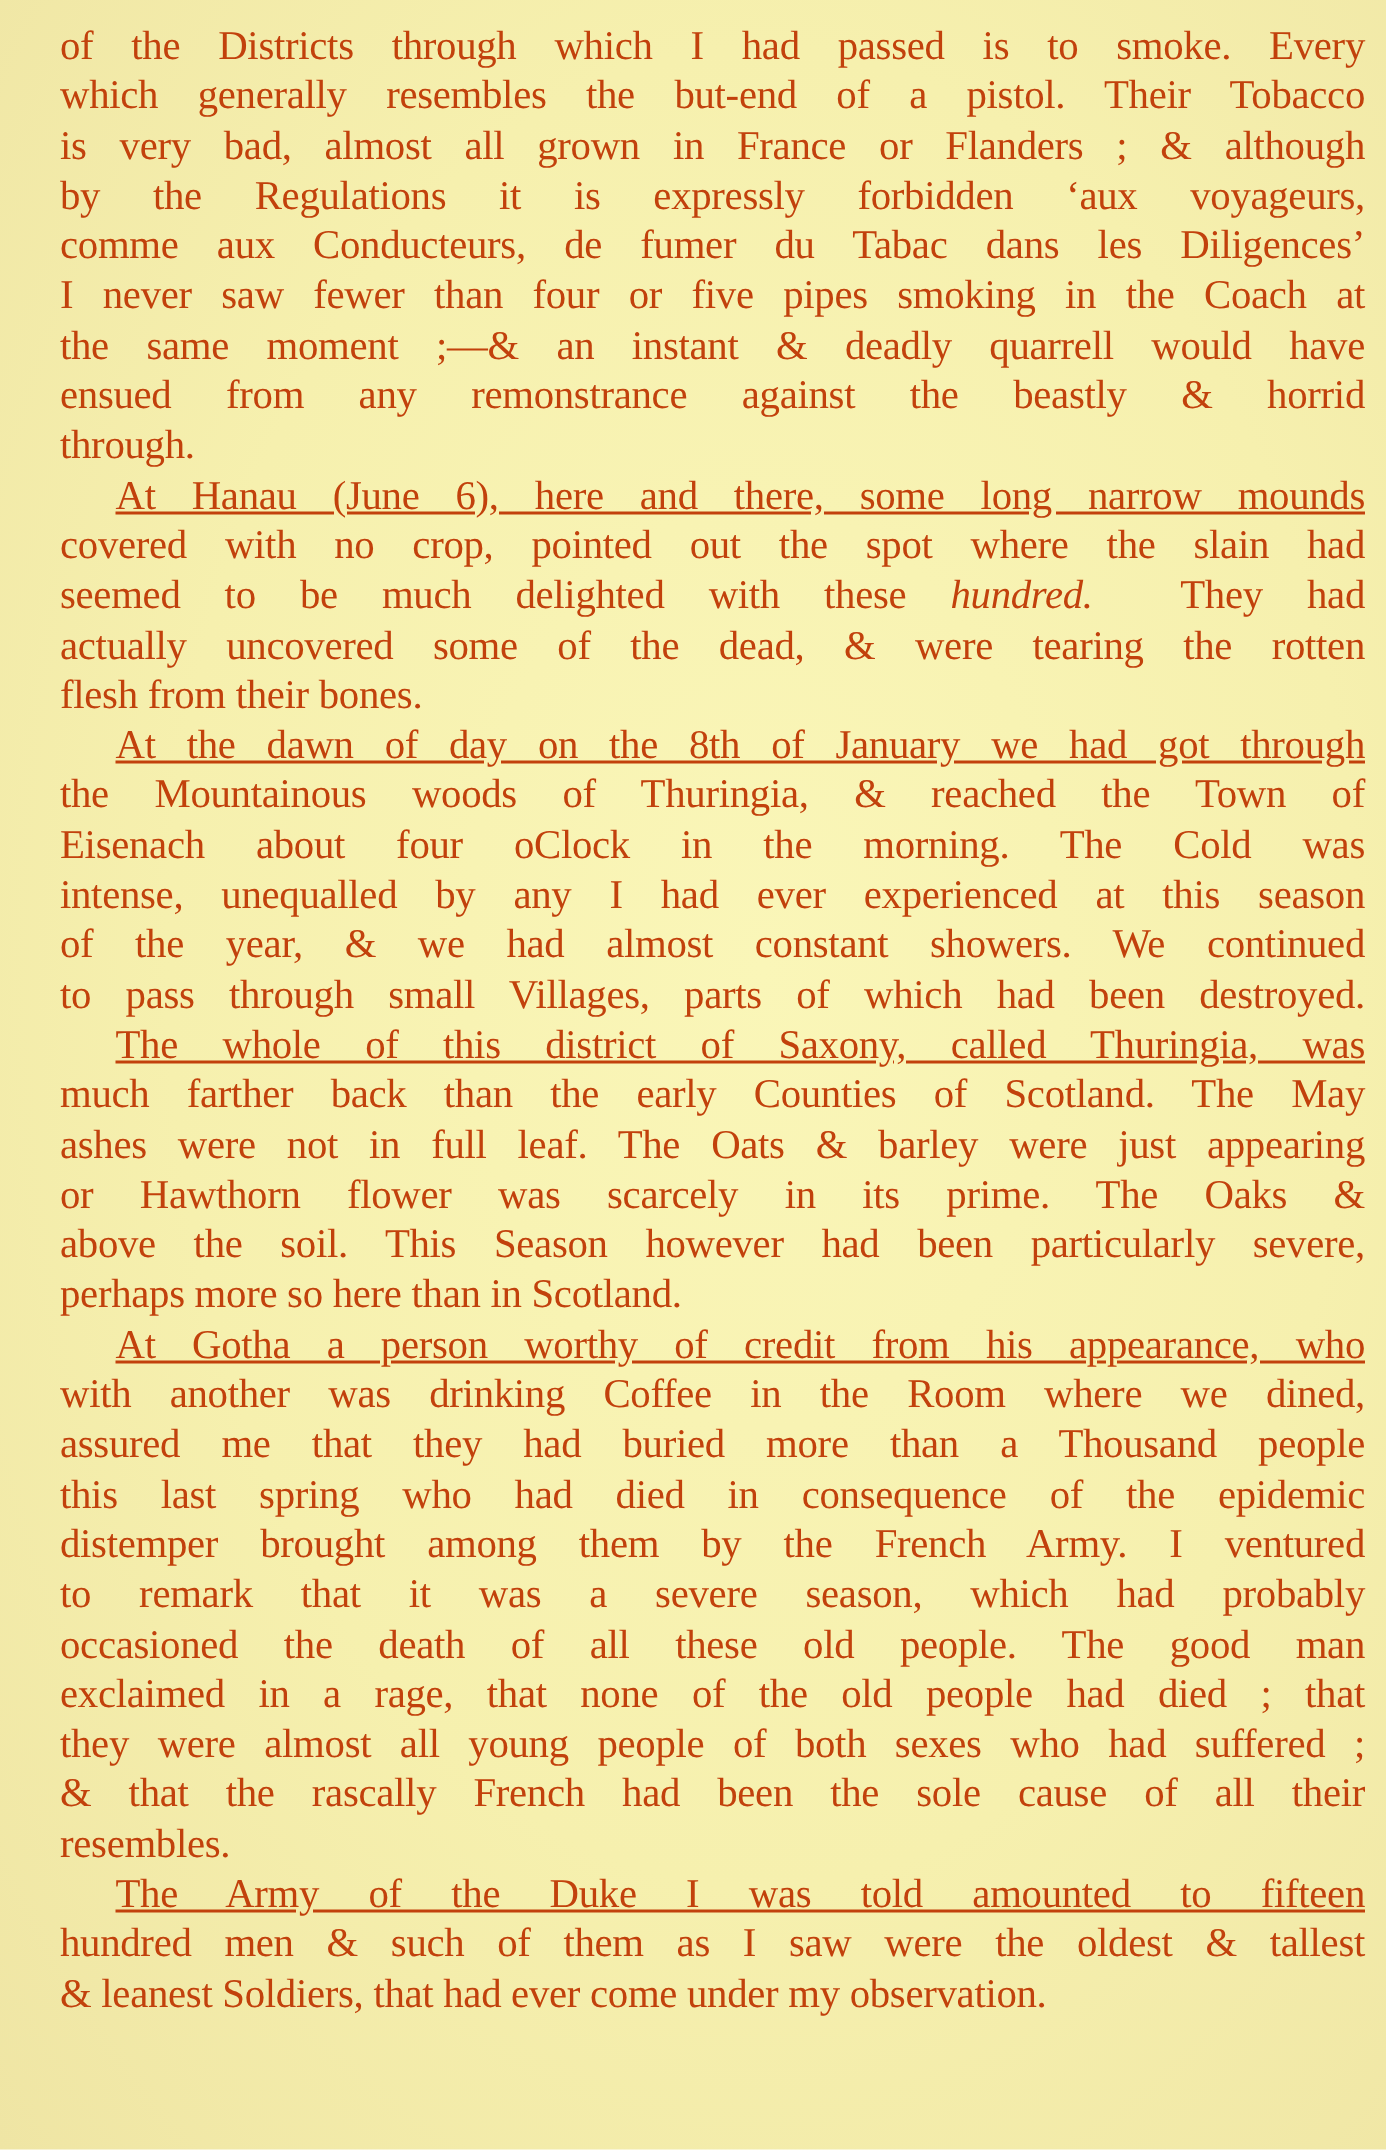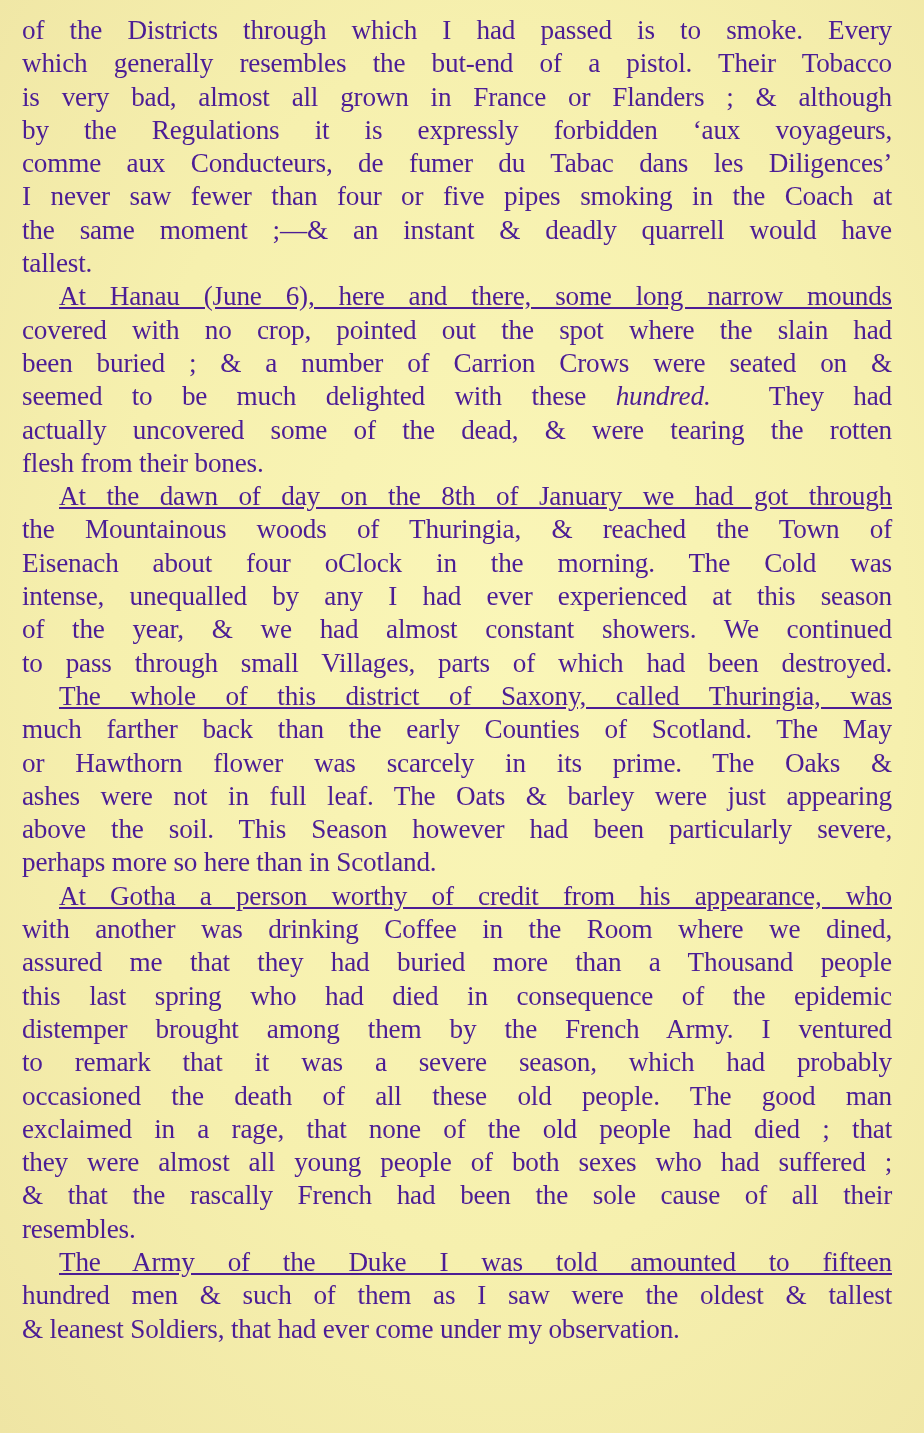--- a/index.html
+++ b/index.html
@@ -3,23 +3,23 @@
 <meta charset="utf-8">
 <style>
   html, body { margin: 0; padding: 0; }
   body {
     width: 924px; height: 1433px; overflow: hidden;
     background: #f7f2b0;
     background: radial-gradient(ellipse at 55% 45%, #faf6b8 0%, #f6f0ae 55%, #efe5a4 100%);
     position: relative;
   }
   .page {
-    position: absolute; left: 22px; top: 14px; width: 870px;
+    position: absolute; left: 40px; top: 14px; width: 870px;
     font-family: "Liberation Serif", "DejaVu Serif", serif;
-    font-size: 27.2px; line-height: 33.3px; color: #4c1d95;
+    font-size: 27.2px; line-height: 33.3px; color: #c2410c;
   }
   .line {
     display: block; height: 33.3px; white-space: nowrap;
     text-align: justify; text-align-last: justify;
     letter-spacing: -0.2px;
   }
   .line.last { text-align-last: left; }
   .line.indent { padding-left: 37px; text-decoration: underline; }
   .ital { font-style: italic; }
 </style>
@@ -29,46 +29,46 @@
 <div class="page">
 
   <div>
     <span class="line">of the Districts through which I had passed is to smoke.  Every</span>
     <span class="line">which generally resembles the but-end of a pistol.  Their Tobacco</span>
     <span class="line">is very bad, almost all grown in France or Flanders ; &amp; although</span>
     <span class="line">by the Regulations it is expressly forbidden ‘aux voyageurs,</span>
     <span class="line">comme aux Conducteurs, de fumer du Tabac dans les Diligences’</span>
     <span class="line">I never saw fewer than four or five pipes smoking in the Coach at</span>
     <span class="line">the same moment ;—&amp; an instant &amp; deadly quarrell would have</span>
-    <span class="line last">tallest.</span>
+    <span class="line">ensued from any remonstrance against the beastly &amp; horrid</span>
+    <span class="line last">through.</span>
   </div>
 
   <div>
     <span class="line indent">At Hanau (June 6), here and there, some long narrow mounds</span>
     <span class="line">covered with no crop, pointed out the spot where the slain had</span>
-    <span class="line">been buried ; &amp; a number of Carrion Crows were seated on &amp;</span>
     <span class="line"><span>seemed to be much delighted with these </span><span class="ital">hundred.</span><span style="white-space:pre">  They had</span></span>
     <span class="line">actually uncovered some of the dead, &amp; were tearing the rotten</span>
     <span class="line last">flesh from their bones.</span>
   </div>
 
   <div>
     <span class="line indent">At the dawn of day on the 8th of January we had got through</span>
     <span class="line">the Mountainous woods of Thuringia, &amp; reached the Town of</span>
     <span class="line">Eisenach about four oClock in the morning.  The Cold was</span>
     <span class="line">intense, unequalled by any I had ever experienced at this season</span>
     <span class="line">of the year, &amp; we had almost constant showers.  We continued</span>
     <span class="line">to pass through small Villages, parts of which had been destroyed.</span>
   </div>
 
   <div>
     <span class="line indent">The whole of this district of Saxony, called Thuringia, was</span>
     <span class="line">much farther back than the early Counties of Scotland.  The May</span>
+    <span class="line">ashes were not in full leaf.  The Oats &amp; barley were just appearing</span>
     <span class="line">or Hawthorn flower was scarcely in its prime.  The Oaks &amp;</span>
-    <span class="line">ashes were not in full leaf.  The Oats &amp; barley were just appearing</span>
     <span class="line">above the soil.  This Season however had been particularly severe,</span>
     <span class="line last">perhaps more so here than in Scotland.</span>
   </div>
 
   <div>
     <span class="line indent">At Gotha a person worthy of credit from his appearance, who</span>
     <span class="line">with another was drinking Coffee in the Room where we dined,</span>
     <span class="line">assured me that they had buried more than a Thousand people</span>
     <span class="line">this last spring who had died in consequence of the epidemic</span>
     <span class="line">distemper brought among them by the French Army.  I ventured</span>

